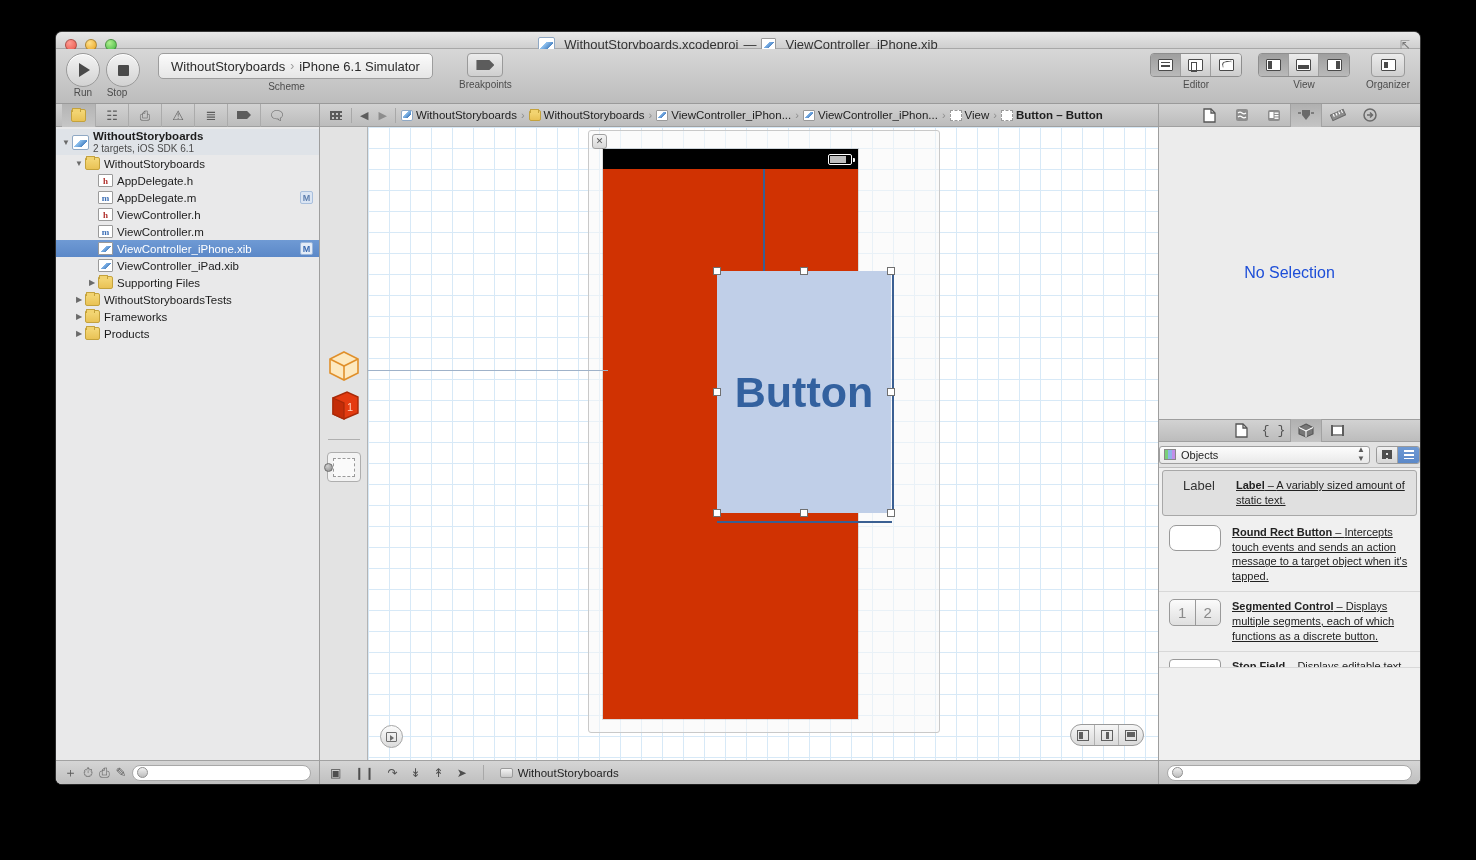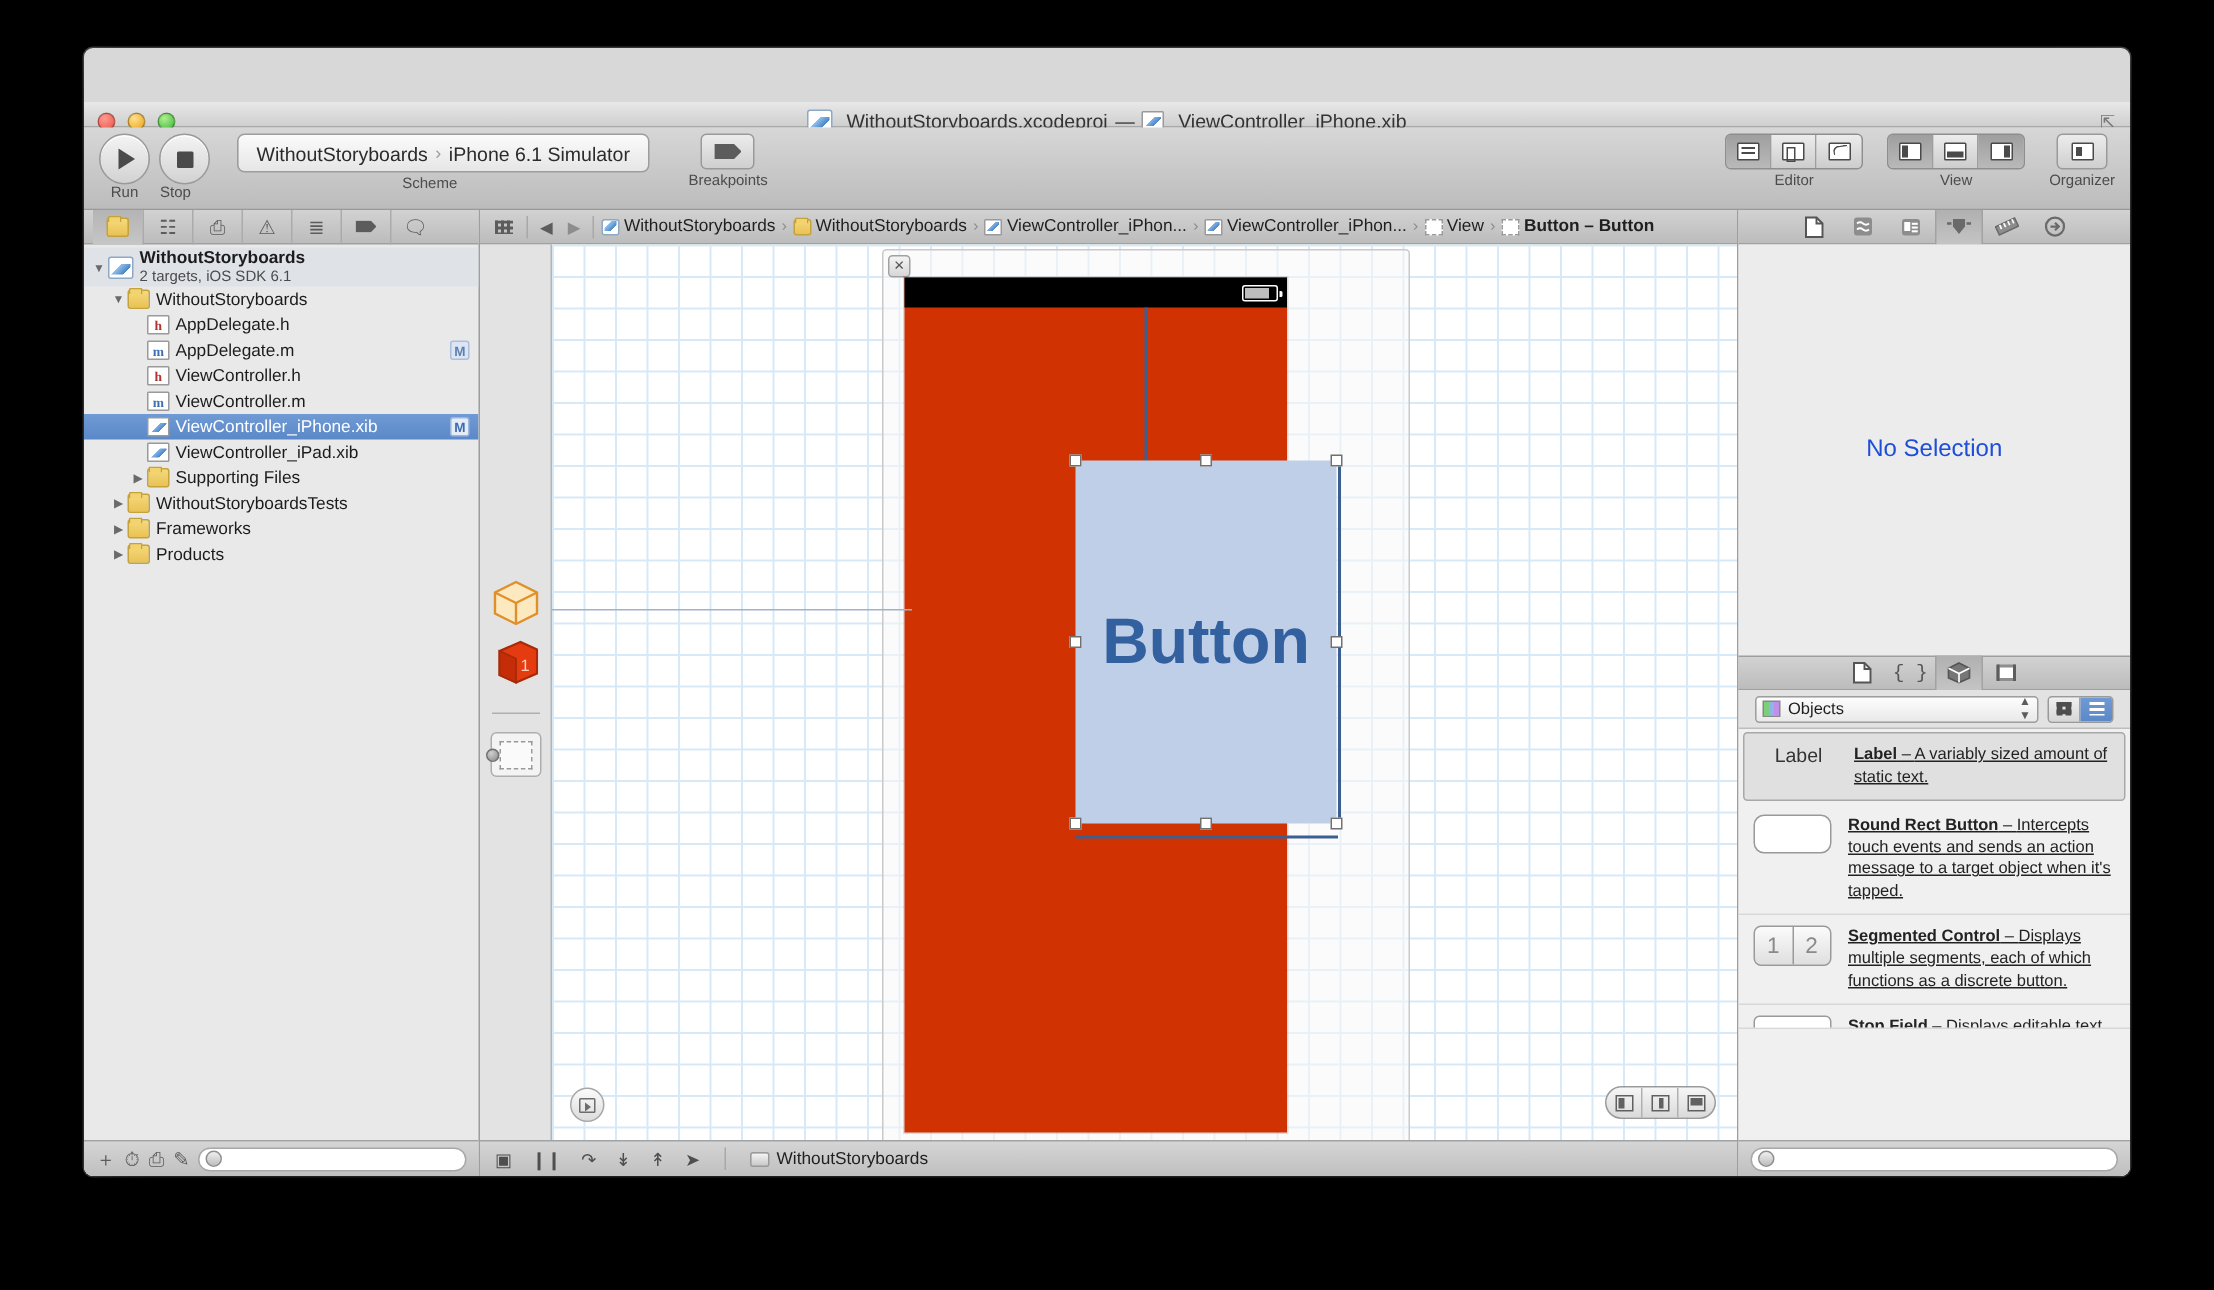--- a/index.html
+++ b/index.html
@@ -21,21 +21,20 @@
     flex-direction: column;
   }
 
   
   .titlebar {
     height: 17px;
     background: linear-gradient(to bottom, #e8e8e8 0%, #cfcfcf 100%);
     border-bottom: 1px solid #a8a8a8;
     position: relative;
     flex: none;
-    margin-top: 36px;
   }
   .traffic { position: absolute; left: 9px; top: 7px; display: flex; gap: 8px; }
   .dot { width: 12px; height: 12px; border-radius: 50%; border: 1px solid rgba(0,0,0,.28); }
   .dot.red { background: radial-gradient(circle at 35% 30%, #ff9a91, #e8564a); }
   .dot.yellow { background: radial-gradient(circle at 35% 30%, #ffe08a, #e8a21e); }
   .dot.green { background: radial-gradient(circle at 35% 30%, #aef08d, #3fb43f); }
   .title-text {
     position: absolute; left: 0; right: 0; top: 5px;
     text-align: center; font-size: 13px; color: #333;
     display: flex; align-items: center; justify-content: center; gap: 5px;
@@ -392,21 +391,21 @@
   .no-sel { font-size: 16px; color: #1d4ed8; }
 
   .lib-tabs {
     height: 23px; flex: none;
     background: linear-gradient(to bottom, #d2d2d2, #bcbcbc);
     border-top: 1px solid #9e9e9e; border-bottom: 1px solid #a0a0a0;
     display: flex; align-items: center; justify-content: center;
   }
   .lib-header {
     height: 26px; flex: none; display: flex; align-items: center; gap: 6px;
-    padding: 0 11px; background: #e2e2e2; border-bottom: 1px solid #bdbdbd;
+    padding: 0 0; background: #e2e2e2; border-bottom: 1px solid #bdbdbd;
   }
   .lib-select {
     flex: 1; height: 18px; border-radius: 3px;
     background: linear-gradient(to bottom, #fdfdfd, #e9e9e9);
     border: 1px solid #9e9e9e;
     display: flex; align-items: center; gap: 5px; padding: 0 4px;
     font-size: 11px; color: #1f1f1f; position: relative;
   }
   .lib-swatch { width: 12px; height: 11px; border: 1px solid #888;
     background: linear-gradient(to right, #7ad07a 0 33%, #8fb4e8 33% 66%, #c18fe8 66% 100%); }

